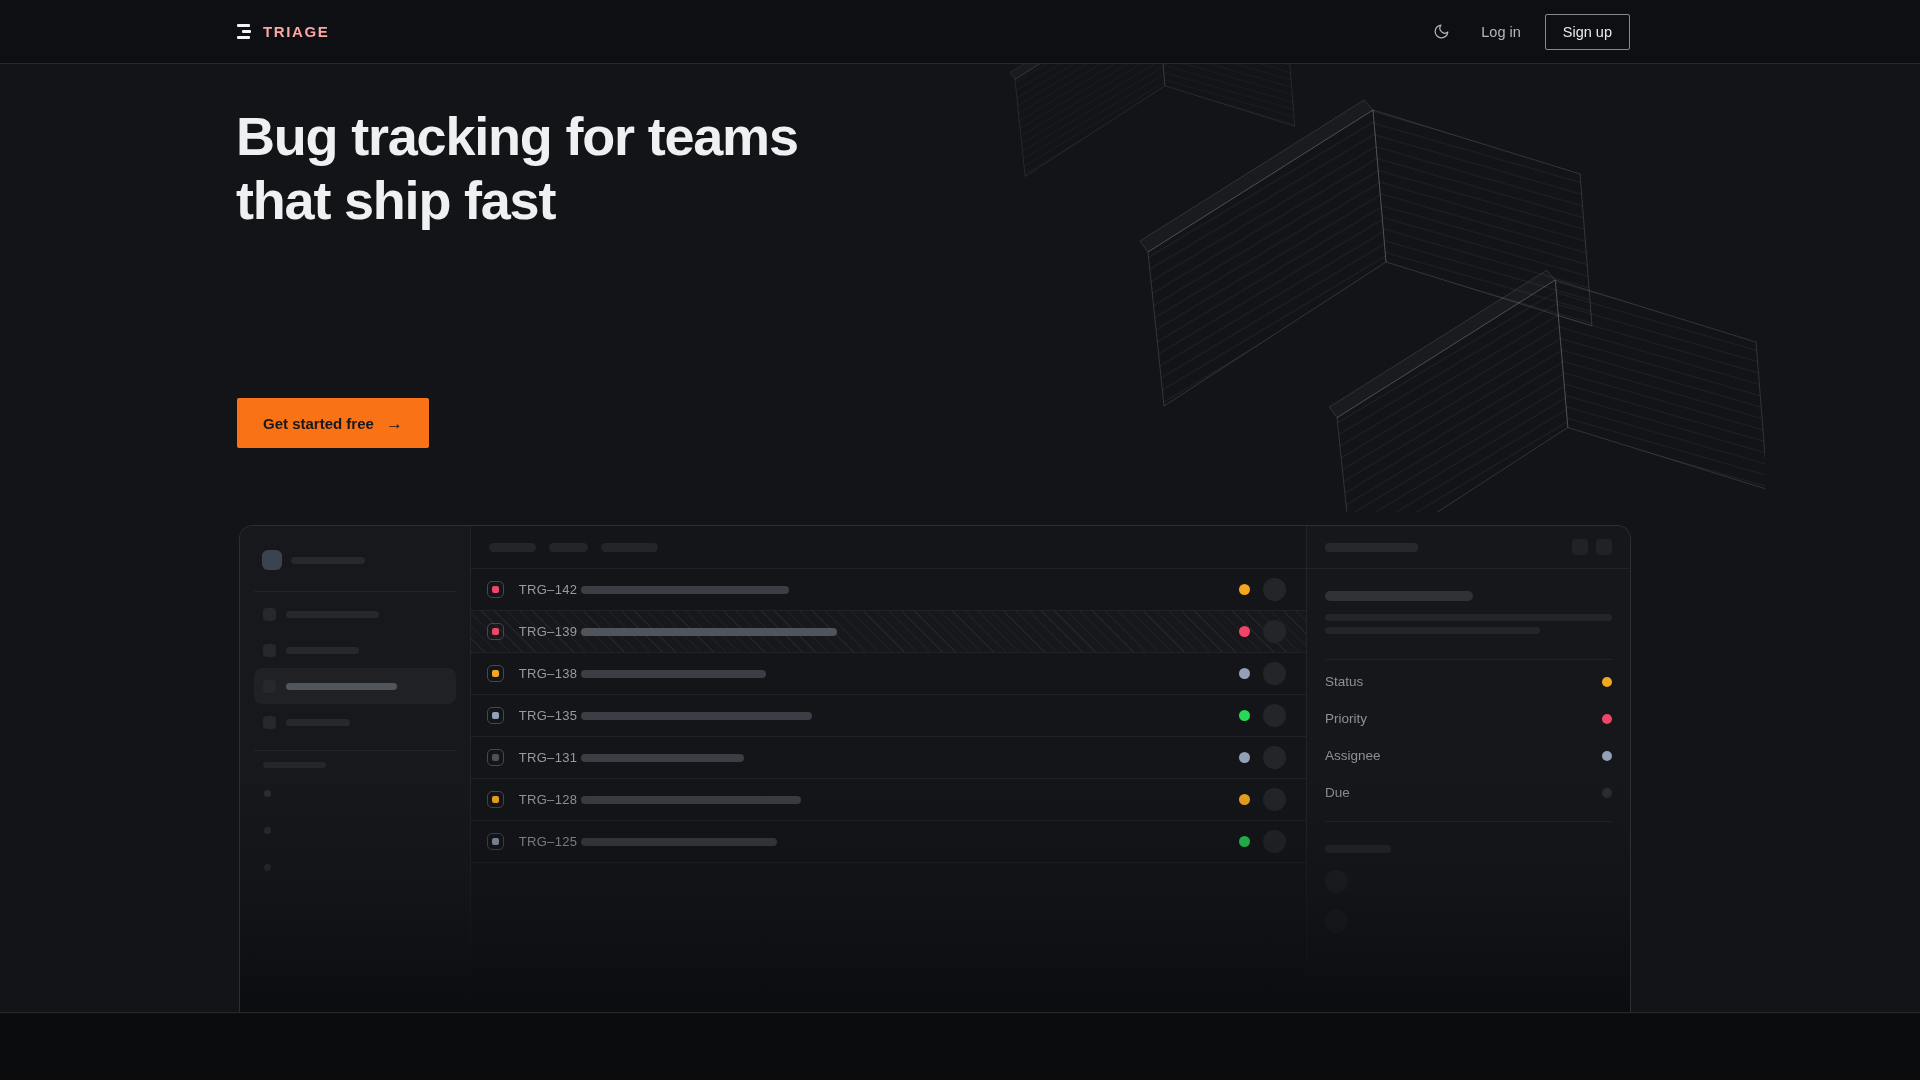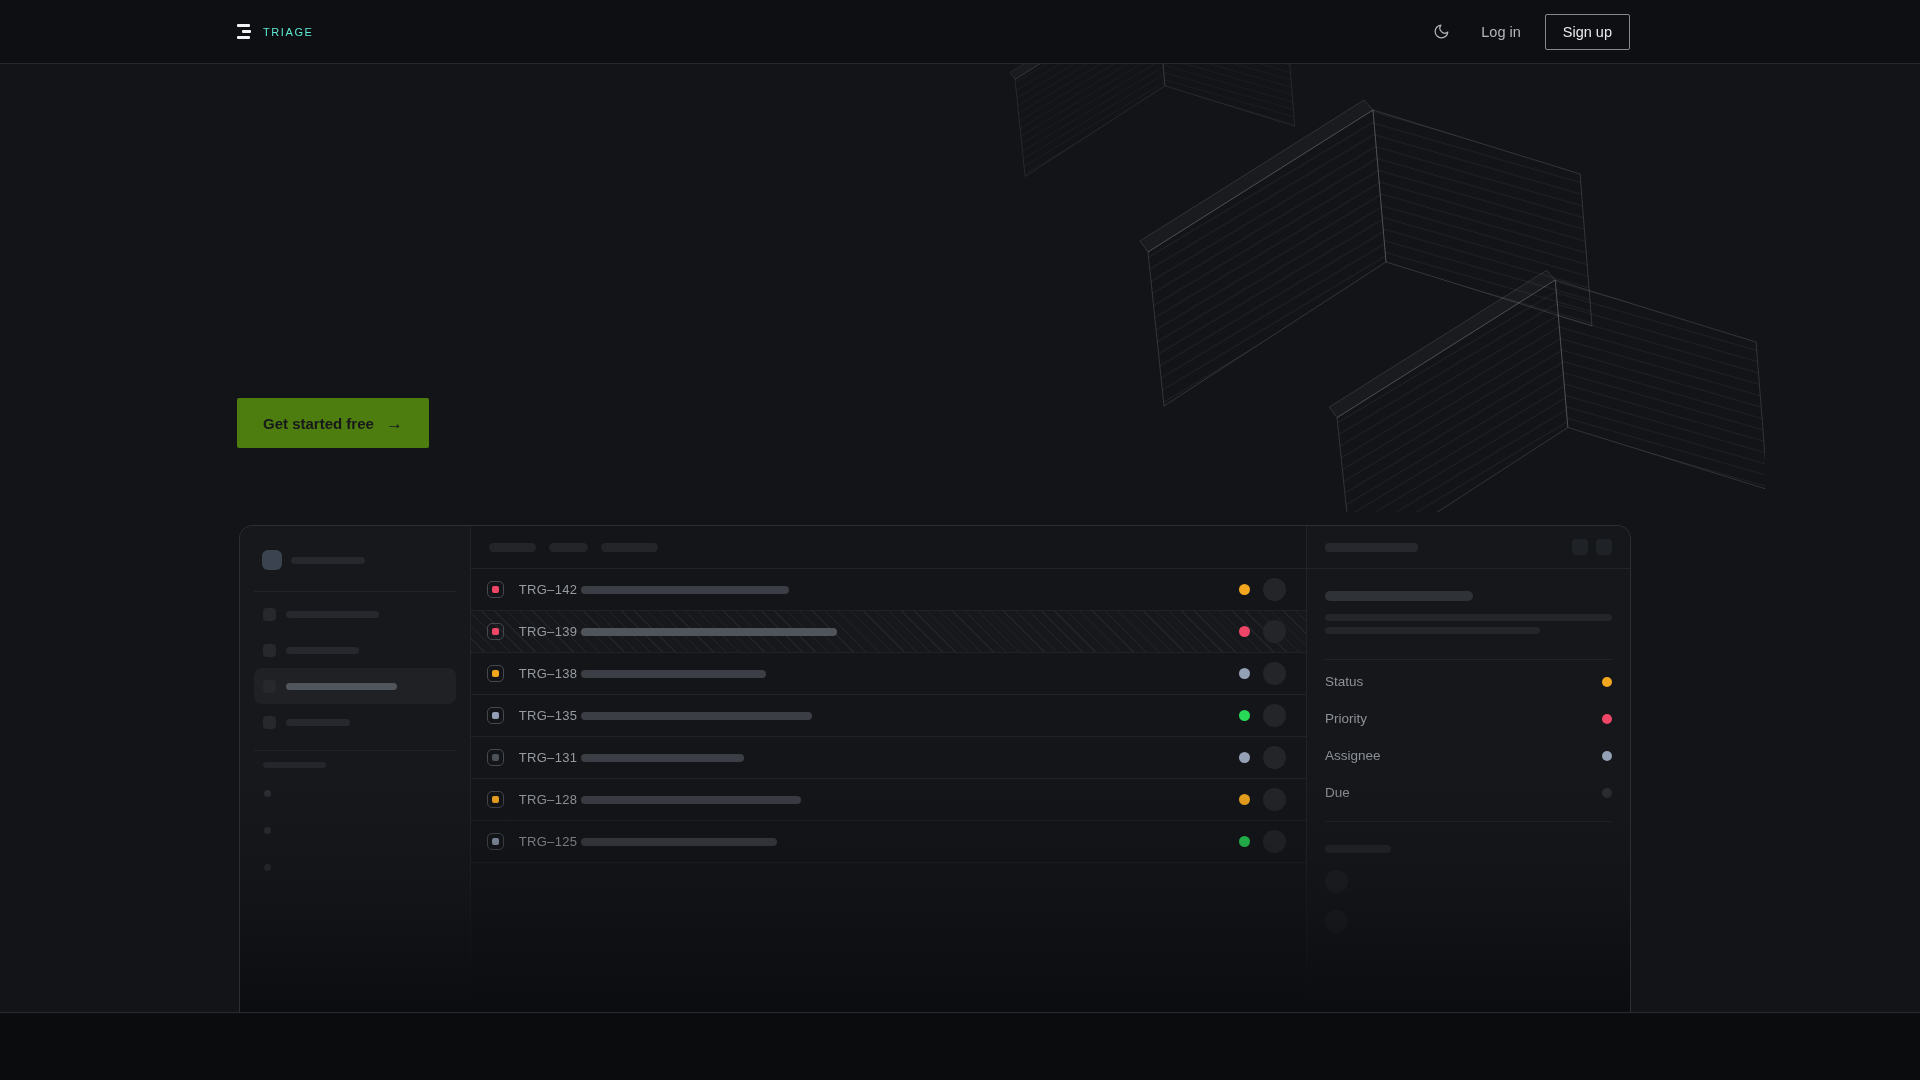--- a/index.html
+++ b/index.html
@@ -19,21 +19,21 @@
     background:#0e0f12;
     border-bottom:1px solid #26282b;
     z-index:20;
   }
   .brand { display:flex; align-items:center; gap:12px; }
   .brand-glyph { display:flex; flex-direction:column; align-items:flex-start; gap:3px; width:14px; }
   .brand-glyph i { display:block; height:3px; border-radius:1px; background:#f2f3f5; }
   .brand-glyph i:nth-child(1){ width:13px; }
   .brand-glyph i:nth-child(2){ width:9px; align-self:flex-end; }
   .brand-glyph i:nth-child(3){ width:13px; }
-  .brand-name { font-size:11px; font-weight:400; letter-spacing:1.6px; color:#5eead4; }
+  .brand-name { font-size:15px; font-weight:700; letter-spacing:1.6px; color:#fca5a5; }
 
   .header-right { display:flex; align-items:center; gap:30px; }
   .theme-toggle { width:20px; height:20px; display:flex; align-items:center; justify-content:center; cursor:pointer; }
   .theme-toggle svg { width:17px; height:17px; stroke:#b3b7bc; fill:none; stroke-width:1.7; stroke-linecap:round; stroke-linejoin:round; }
   .login-link { font-size:14.5px; color:#b3b7bc; cursor:pointer; }
   .signup-btn {
     font-family:"Liberation Sans", sans-serif;
     font-size:14.5px; color:#e9eaec;
     background:transparent; border:1px solid #85888d; border-radius:2px;
     padding:9px 17px; cursor:pointer; margin-left:-6px;
@@ -52,21 +52,21 @@
     letter-spacing:-1.2px; color:#eef0f2;
   }
   .hero-subtitle {
     position:absolute; left:238px; top:222px; width:480px;
     font-size:17px; line-height:30px; color:#8b9097;
   }
   .cta-btn {
     position:absolute; left:237px; top:334px;
     height:50px; padding:0 26px;
     display:inline-flex; align-items:center; gap:12px;
-    background:#4d7c0f; color:#17181b;
+    background:#f97316; color:#17181b;
     border:none; border-radius:2px; cursor:pointer;
     font-family:"Liberation Sans", sans-serif;
     font-size:15px; font-weight:700;
   }
   .cta-arrow { font-size:17px; font-weight:400; line-height:1; }
 
   
   .deco { position:absolute; left:985px; top:-22px; width:780px; height:470px; }
   .deco .face { stroke:rgba(255,255,255,0.14); stroke-width:1; }
   .deco .sliver { fill:rgba(255,255,255,0.03); stroke:rgba(255,255,255,0.12); stroke-width:1; }
@@ -187,20 +187,24 @@
         <polygon class="sliver" points="0,142 225,0 216,-10 -8,131"></polygon>
         <polygon class="face" fill="url(#hA)" points="0,142 225,0 238,152 16,296"></polygon>
         <polygon class="face" fill="url(#hB)" points="225,0 432,64 444,216 238,152"></polygon>
       </g>
     </defs>
     <use href="#slab" transform="translate(30,-52) scale(0.63)"></use>
     <use href="#slab" transform="translate(163,68)"></use>
     <use href="#slab" transform="translate(352,238) scale(0.97)"></use>
   </svg>
 
+  <h1 class="hero-title">
+    <span>Bug tracking for teams</span><br>
+    <span>that ship fast</span>
+  </h1>
   <button class="cta-btn">
     <span>Get started free</span>
     <span class="cta-arrow">→</span>
   </button>
 
   <div class="mock-card">
 
     <div class="mock-sidebar">
       <div class="ws-row">
         <span class="ws-avatar"></span>

